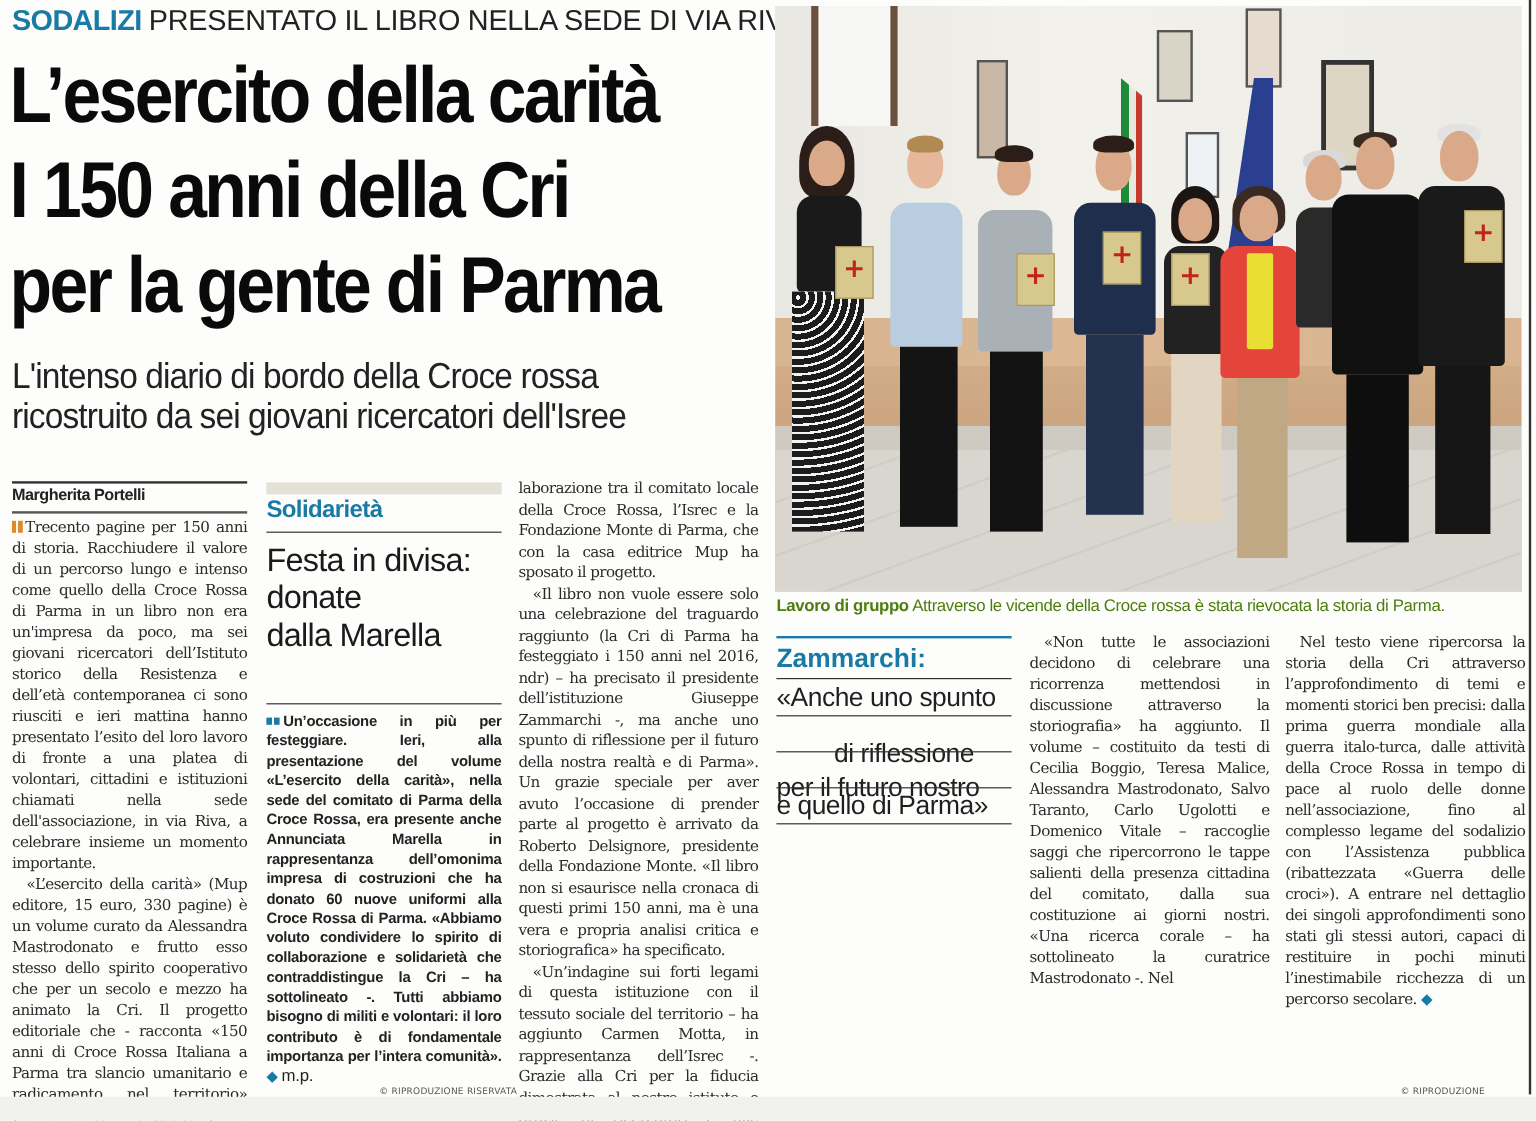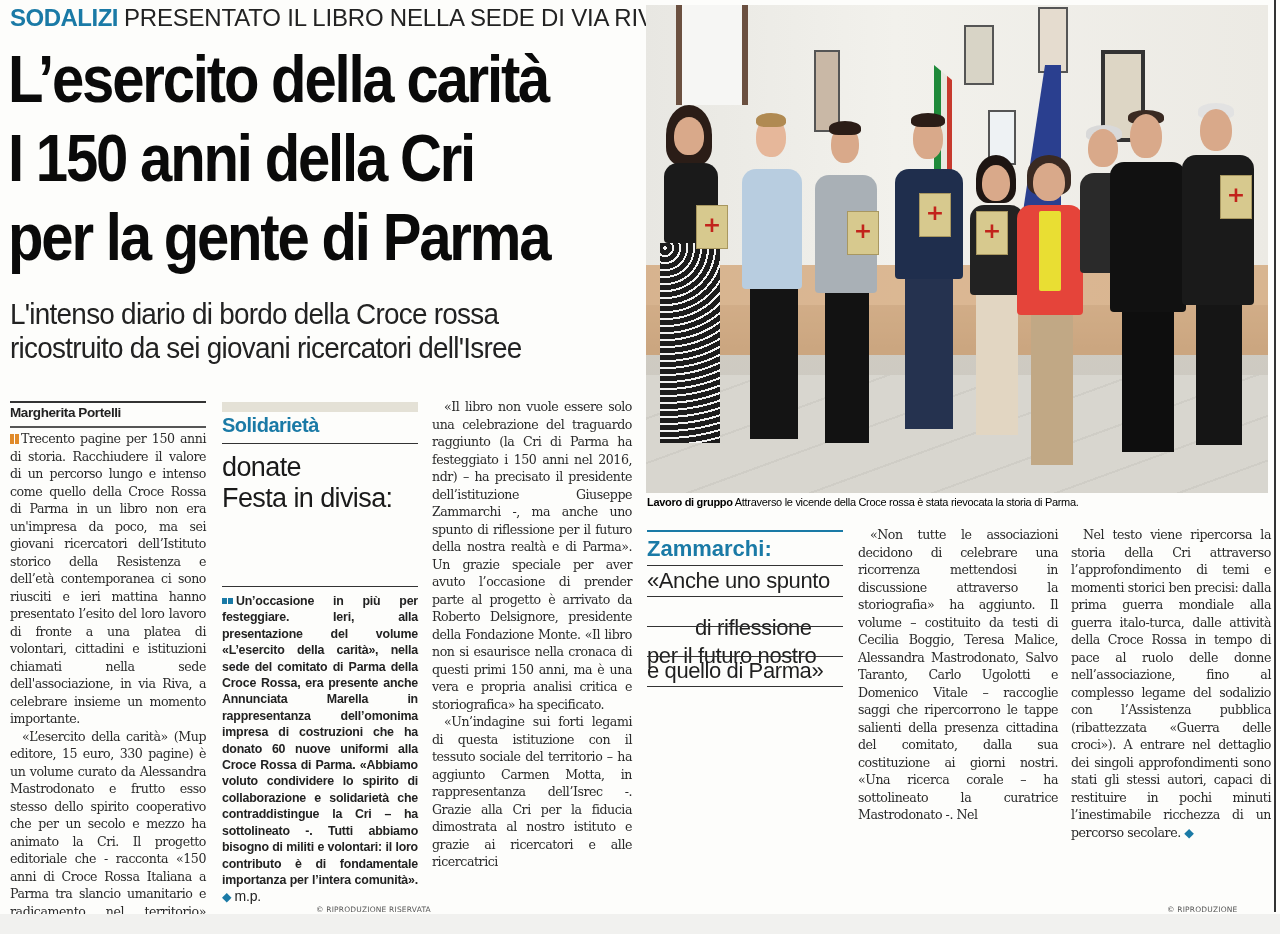--- a/index.html
+++ b/index.html
@@ -25,21 +25,21 @@
   .photo .desk { position:absolute; left:0; top:260px; width:100%; height:90px; background:#c8884a; opacity:0.55; }
   .photo .floor { position:absolute; left:0; top:370px; width:100%; height:118px; background: repeating-linear-gradient(160deg,#d8d6cf 0 40px,#cfcdc6 40px 42px); }
   .person { position:absolute; }
   .person .head { position:absolute; border-radius:50% 50% 45% 45%; background:#d9a98a; }
   .person .hair { position:absolute; border-radius:50% 50% 30% 30%; }
   .person .torso { position:absolute; border-radius:14px 14px 4px 4px; }
   .person .legs { position:absolute; }
   .person .book { position:absolute; width:32px; height:44px; background:#d7c98e; border:1px solid #a89760; }
   .person .book::after { content:"+"; position:absolute; left:0; right:0; top:6px; text-align:center; color:#c2231b; font: bold 22px "DejaVu Sans", sans-serif; }
 
-  .caption { position:absolute; left:647px; top:496px; width:625px; font-family:"Liberation Sans", sans-serif; font-size:11px; color:#000000; white-space:nowrap; letter-spacing:-0.3px; }
+  .caption { position:absolute; left:647px; top:496px; width:625px; font-family:"Liberation Sans", sans-serif; font-size:14px; color:#4d7c0f; white-space:nowrap; letter-spacing:-0.3px; }
   .caption b { font-weight:bold; }
 
   
   .col { position:absolute; font-family:"DejaVu Serif", serif; font-size:12.6px; line-height:17.5px; color:#2a2a2a; text-align:justify; hyphens:manual; letter-spacing:-0.45px; }
   .col p { text-indent: 0; }
   .col p.ind { text-indent: 12px; }
   .byline-rule { position:absolute; left:10px; top:401px; width:196px; border-top:2px solid #333; }
   .byline { position:absolute; left:10px; top:405px; font-family:"Liberation Sans", sans-serif; font-weight:bold; font-size:13.5px; color:#222; letter-spacing:-0.4px; }
   .byline-rule2 { position:absolute; left:10px; top:426px; width:196px; border-top:2px solid #555; }
   .dropmark { display:inline-block; width:9px; height:10px; margin-right:2px; background: linear-gradient(90deg,#e08a2a 0 40%, transparent 40% 55%, #e08a2a 55%); vertical-align:-1px; }
@@ -167,32 +167,34 @@
 <div class="byline-rule2"></div>
 <div class="col" style="left:10px;top:430px;width:196px;">
   <p><span class="dropmark"></span><span>Trecento pagine per 150 anni di storia. Racchiudere il valore di un percorso lungo e intenso come quello della Croce Rossa di Parma in un libro non era un'impresa da poco, ma sei giovani ricercatori dell’Istituto storico della Resistenza e dell’età contemporanea ci sono riusciti e ieri mattina hanno presentato l’esito del loro lavoro di fronte a una platea di volontari, cittadini e istituzioni chiamati nella sede dell'associazione, in via Riva, a celebrare insieme un momento importante.</span></p>
   <p class="ind">«L’esercito della carità» (Mup editore, 15 euro, 330 pagine) è un volume curato da Alessandra Mastrodonato e frutto esso stesso dello spirito cooperativo che per un secolo e mezzo ha animato la Cri. Il progetto editoriale che - racconta «150 anni di Croce Rossa Italiana a Parma tra slancio umanitario e radicamento nel territorio» (come recita il sottotitolo) - è stato infatti realizzato grazie alla col-</p>
 </div>
 
 <div class="sb-bar"></div>
 <div class="sb-tag">Solidarietà</div>
 <div class="sb-rule" style="top:443px;"></div>
 <div class="sb-title">
+  <div>Festa in divisa:</div>
   <div>donate</div>
-  <div>Festa in divisa:</div>
+  <div>dalla Marella</div>
 </div>
 <div class="sb-rule" style="top:586px;"></div>
 <div class="sb-body">
   <span class="mk"></span><span>Un’occasione in più per festeggiare. Ieri, alla presentazione del volume «L’esercito della carità», nella sede del comitato di Parma della Croce Rossa, era presente anche Annunciata Marella in rappresentanza dell’omonima impresa di costruzioni che ha donato 60 nuove uniformi alla Croce Rossa di Parma. «Abbiamo voluto condividere lo spirito di collaborazione e solidarietà che contraddistingue la Cri – ha sottolineato -. Tutti abbiamo bisogno di militi e volontari: il loro contributo è di fondamentale importanza per l’intera comunità».</span>
   <span class="diamond">◆</span>
   <span class="initials">m.p.</span>
 </div>
 <div class="copyright" style="left:316px;top:905px;">© RIPRODUZIONE RISERVATA</div>
 
 <div class="col" style="left:432px;top:398px;width:200px;">
+  <p>laborazione tra il comitato locale della Croce Rossa, l’Isrec e la Fondazione Monte di Parma, che con la casa editrice Mup ha sposato il progetto.</p>
   <p class="ind">«Il libro non vuole essere solo una celebrazione del traguardo raggiunto (la Cri di Parma ha festeggiato i 150 anni nel 2016, ndr) – ha precisato il presidente dell’istituzione Giuseppe Zammarchi -, ma anche uno spunto di riflessione per il futuro della nostra realtà e di Parma». Un grazie speciale per aver avuto l’occasione di prender parte al progetto è arrivato da Roberto Delsignore, presidente della Fondazione Monte. «Il libro non si esaurisce nella cronaca di questi primi 150 anni, ma è una vera e propria analisi critica e storiografica» ha specificato.</p>
   <p class="ind">«Un’indagine sui forti legami di questa istituzione con il tessuto sociale del territorio – ha aggiunto Carmen Motta, in rappresentanza dell’Isrec -. Grazie alla Cri per la fiducia dimostrata al nostro istituto e grazie ai ricercatori e alle ricercatrici</p>
 </div>
 
 <div class="pq-rule teal" style="top:530px;"></div>
 <div class="pq-name">Zammarchi:</div>
 <div class="pq-rule" style="top:565px;"></div>
 <div class="pq-line" style="top:568px;">«Anche uno spunto</div>
 <div class="pq-rule" style="top:596px;"></div>
 <div class="pq-line" style="top:615px;margin-left:48px;">di riflessione</div>

